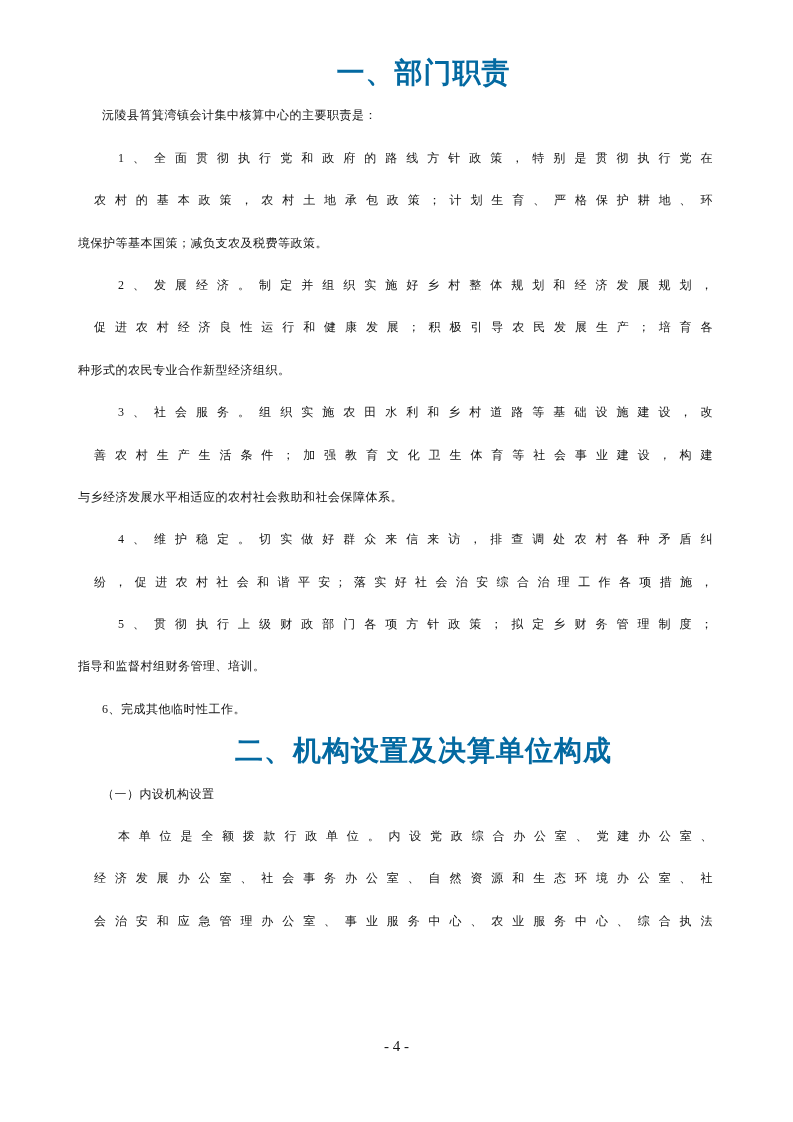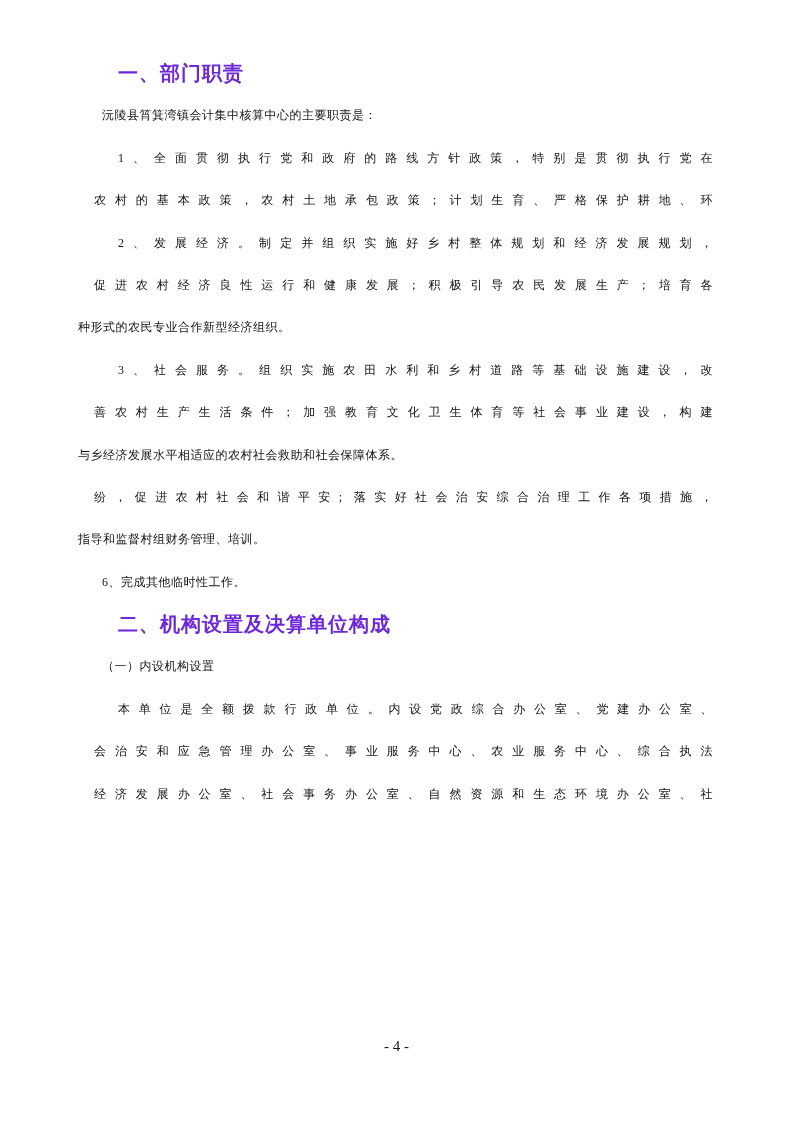--- a/index.html
+++ b/index.html
@@ -35,23 +35,24 @@
   }
   .tline.fill {
     text-align: justify;
     text-align-last: justify;
     text-justify: inter-character;
     margin-left: 16px;
   }
   .tline.heading {
     font-family: "Liberation Sans", sans-serif;
     font-weight: bold;
-    font-size: 20px;
-    color: #6d28d9;
+    font-size: 28px;
+    color: #0369a1;
     letter-spacing: 1px;
+    text-align: center;
   }
   .footer {
     position: absolute;
     top: 1036px;
     left: 0;
     width: 793px;
     text-align: center;
     font-size: 15px;
     line-height: 20px;
     color: #141414;
@@ -60,29 +61,32 @@
 </style>
 </head>
 <body>
 
 <div class="page">
   <div class="content" id="doc-content">
       <div class="tline heading indent">一、部门职责</div>
       <div class="tline indent">沅陵县筲箕湾镇会计集中核算中心的主要职责是：</div>
       <div class="tline indent fill">1、全面贯彻执行党和政府的路线方针政策，特别是贯彻执行党在</div>
       <div class="tline fill">农村的基本政策，农村土地承包政策；计划生育、严格保护耕地、环</div>
+      <div class="tline">境保护等基本国策；减负支农及税费等政策。</div>
       <div class="tline indent fill">2、发展经济。制定并组织实施好乡村整体规划和经济发展规划，</div>
       <div class="tline fill">促进农村经济良性运行和健康发展；积极引导农民发展生产；培育各</div>
       <div class="tline">种形式的农民专业合作新型经济组织。</div>
       <div class="tline indent fill">3、社会服务。组织实施农田水利和乡村道路等基础设施建设，改</div>
       <div class="tline fill">善农村生产生活条件；加强教育文化卫生体育等社会事业建设，构建</div>
       <div class="tline">与乡经济发展水平相适应的农村社会救助和社会保障体系。</div>
+      <div class="tline indent fill">4、维护稳定。切实做好群众来信来访，排查调处农村各种矛盾纠</div>
       <div class="tline fill">纷，促进农村社会和谐平安; 落实好社会治安综合治理工作各项措施，</div>
+      <div class="tline indent fill">5、贯彻执行上级财政部门各项方针政策；拟定乡财务管理制度；</div>
       <div class="tline">指导和监督村组财务管理、培训。</div>
       <div class="tline indent">6、完成其他临时性工作。</div>
       <div class="tline heading indent">二、机构设置及决算单位构成</div>
       <div class="tline indent">（一）内设机构设置</div>
       <div class="tline indent fill">本单位是全额拨款行政单位。内设党政综合办公室、党建办公室、</div>
+      <div class="tline fill">经济发展办公室、社会事务办公室、自然资源和生态环境办公室、社</div>
       <div class="tline fill">会治安和应急管理办公室、事业服务中心、农业服务中心、综合执法</div>
-      <div class="tline fill">经济发展办公室、社会事务办公室、自然资源和生态环境办公室、社</div>
     </div>
   <div class="footer">- 4 -</div>
 </div>
 
 </body></html>

